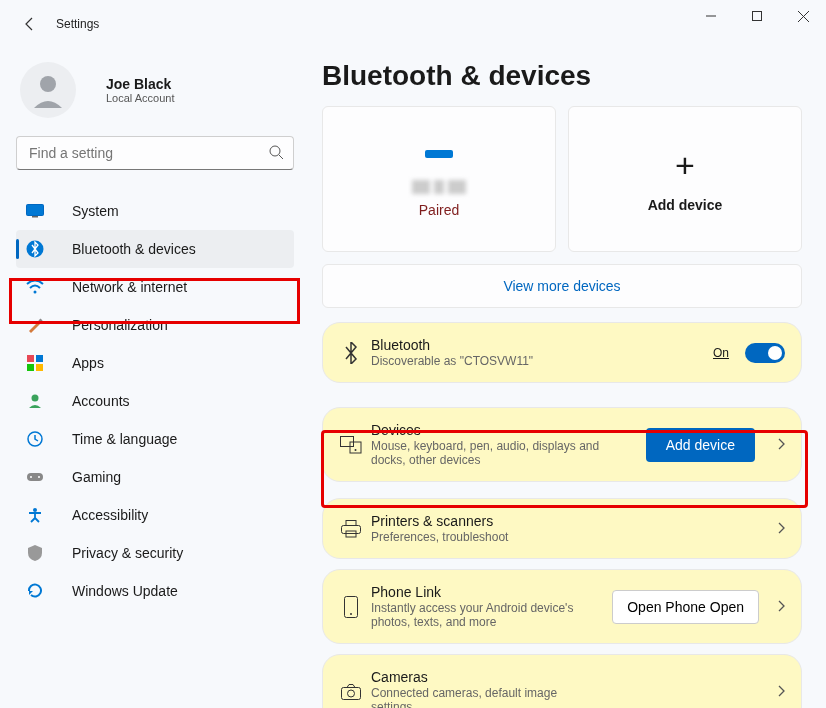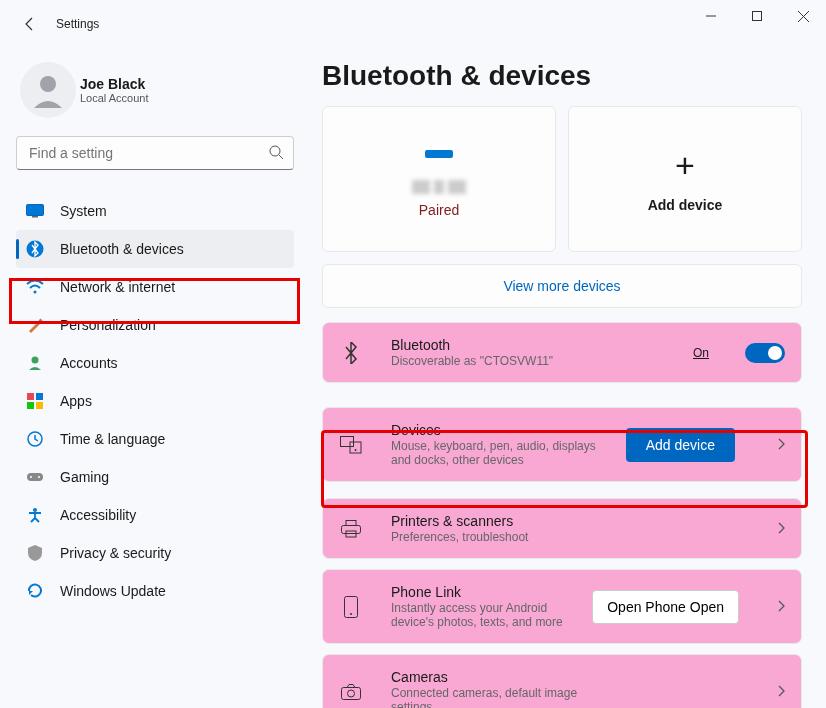--- a/index.html
+++ b/index.html
@@ -5,44 +5,44 @@
   * { box-sizing: border-box; margin: 0; padding: 0; font-family: "Segoe UI", sans-serif; }
   body { background: #f7f9fc; width: 826px; height: 708px; overflow: hidden; position: relative; color: #1a1a1a; }
   .titlebar { height: 48px; display: flex; align-items: center; padding-left: 14px; }
   .back-btn { width: 32px; height: 32px; display: flex; align-items: center; justify-content: center; cursor: pointer; }
   .titlebar-title { font-size: 12px; margin-left: 10px; color: #222; }
   .win-controls { position: absolute; top: 0; right: 0; display: flex; }
   .win-btn { width: 46px; height: 32px; display: flex; align-items: center; justify-content: center; cursor: pointer; }
 
   .content { display: flex; height: calc(100% - 48px); }
   .sidebar { width: 310px; padding: 8px 16px 0 16px; }
-  .user-block { display: flex; align-items: center; gap: 4px; margin: 6px 0 18px 4px; }
+  .user-block { display: flex; align-items: center; gap: 30px; margin: 6px 0 18px 4px; }
   .avatar { width: 56px; height: 56px; border-radius: 50%; background: #eceef1; display: flex; align-items: center; justify-content: center; }
   .user-name { font-size: 14px; font-weight: 600; }
   .user-sub { font-size: 11px; color: #555; }
   .search { position: relative; margin-bottom: 22px; }
   .search input { width: 100%; height: 34px; border: 1px solid #cfcfcf; border-bottom: 1.5px solid #777; border-radius: 4px; background: #fdfdfe; padding: 0 34px 0 12px; font-size: 14px; color: #4c1d95; }
   .search-icon { position: absolute; right: 10px; top: 8px; }
 
   .nav { list-style: none; }
-  .nav li { display: flex; align-items: center; height: 38px; padding-left: 10px; border-radius: 4px; cursor: pointer; font-size: 14px; gap: 16px; position: relative; }
+  .nav li { display: flex; align-items: center; height: 38px; padding-left: 10px; border-radius: 4px; cursor: pointer; font-size: 14px; gap: 28px; position: relative; }
   .nav li.active { background: #eceef1; }
   .nav li.active::before { content: ""; position: absolute; left: 0; top: 9px; bottom: 9px; width: 3px; background: #0067c0; border-radius: 2px; }
   .nav-icon { width: 18px; height: 18px; display: flex; align-items: center; justify-content: center; }
 
   .main { flex: 1; padding: 12px 24px 0 12px; overflow: hidden; }
   .page-title { font-size: 28px; font-weight: 600; margin-bottom: 14px; }
   .top-cards { display: flex; gap: 12px; margin-bottom: 12px; }
   .card { flex: 1; background: #fdfdfe; border: 1px solid #e8e8e8; border-radius: 6px; height: 146px; display: flex; flex-direction: column; align-items: center; justify-content: center; font-size: 14px; }
   .paired-dev { color: #7f1d1d; }
   .paired-dev .dev-img { width: 70px; height: 38px; display:flex; align-items:flex-end; justify-content:center; gap:4px; margin-bottom:10px;}
   .add-icon { font-size: 34px; font-weight: 300; margin-bottom: 12px; }
   .view-more { background: #fdfdfe; border: 1px solid #e8e8e8; border-radius: 6px; height: 44px; display: flex; align-items: center; justify-content: center; font-size: 14px; color: #0067c0; cursor: pointer; margin-bottom: 14px; }
 
-  .setting-card { background: #f9a8d4; border: 1px solid #e8e8e8; border-radius: 7px; display: flex; align-items: center; padding: 14px 16px; margin-bottom: 10px; gap: 28px; cursor: pointer; }
+  .setting-card { background: #fef9c3; border: 1px solid #e8e8e8; border-radius: 18px; display: flex; align-items: center; padding: 14px 16px; margin-bottom: 10px; gap: 8px; cursor: pointer; }
   .setting-card .lead-icon { width: 24px; display: flex; justify-content: center; }
   .setting-card .text { flex: 1; }
   .setting-card .title { font-size: 14px; }
   .setting-card .sub { font-size: 12px; color: #666; margin-top: 1px; max-width: 230px; }
   .chev { color: #555; }
   .toggle { width: 40px; height: 20px; background: #0067c0; border-radius: 10px; position: relative; }
   .toggle::after { content: ""; position: absolute; right: 3px; top: 3px; width: 14px; height: 14px; background: #fff; border-radius: 50%; }
   .on-label { font-size: 12px; margin-right: 8px; text-decoration: underline; }
   .btn-primary { background: #0067c0; color: #fff; border: none; border-radius: 4px; height: 34px; padding: 0 20px; font-size: 14px; cursor: pointer; }
   .btn-secondary { background: #fff; border: 1px solid #ccc; border-radius: 4px; height: 34px; padding: 0 14px; font-size: 14px; cursor: pointer; }
@@ -137,37 +137,37 @@
         <span class="nav-icon">
             <svg width="18" height="18" viewBox="0 0 18 18">
               <path d="M3 15 L13 5 L15 7 L5 17 Z" fill="#d47b3c"></path>
               <rect x="13" y="3" width="3" height="3" transform="rotate(45 14.5 4.5)" fill="#888"></rect>
             </svg>
           </span>
         <span>Personalization</span>
       </li>
       <li>
         <span class="nav-icon">
-            <svg width="16" height="16" viewBox="0 0 16 16">
-              <circle cx="8" cy="5" r="3.5" fill="#3aa35c"></circle>
-              <path d="M2 15 Q8 9 14 15 Z" fill="#3aa35c"></path>
-            </svg>
-          </span>
-        <span>Accounts</span>
-      </li>
-      <li>
-        <span class="nav-icon">
             <svg width="16" height="16">
               <rect x="0" y="0" width="7" height="7" fill="#e74856"></rect>
               <rect x="9" y="0" width="7" height="7" fill="#0078d4"></rect>
               <rect x="0" y="9" width="7" height="7" fill="#16c60c"></rect>
               <rect x="9" y="9" width="7" height="7" fill="#ffb900"></rect>
             </svg>
           </span>
         <span>Apps</span>
+      </li>
+      <li>
+        <span class="nav-icon">
+            <svg width="16" height="16" viewBox="0 0 16 16">
+              <circle cx="8" cy="5" r="3.5" fill="#3aa35c"></circle>
+              <path d="M2 15 Q8 9 14 15 Z" fill="#3aa35c"></path>
+            </svg>
+          </span>
+        <span>Accounts</span>
       </li>
       <li>
         <span class="nav-icon">
             <svg width="16" height="16" viewBox="0 0 16 16">
               <circle cx="8" cy="8" r="7" fill="none" stroke="#0078d4" stroke-width="1.5"></circle>
               <path d="M8 4 L8 8 L11 10" stroke="#0078d4" fill="none" stroke-width="1.5"></path>
             </svg>
           </span>
         <span>Time &amp; language</span>
       </li>

